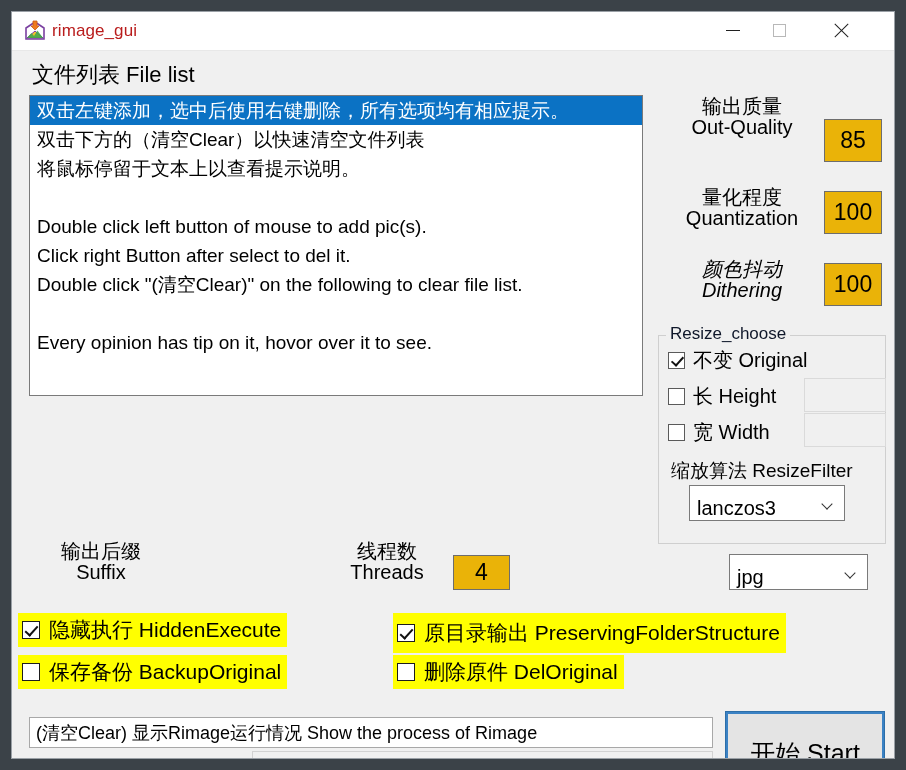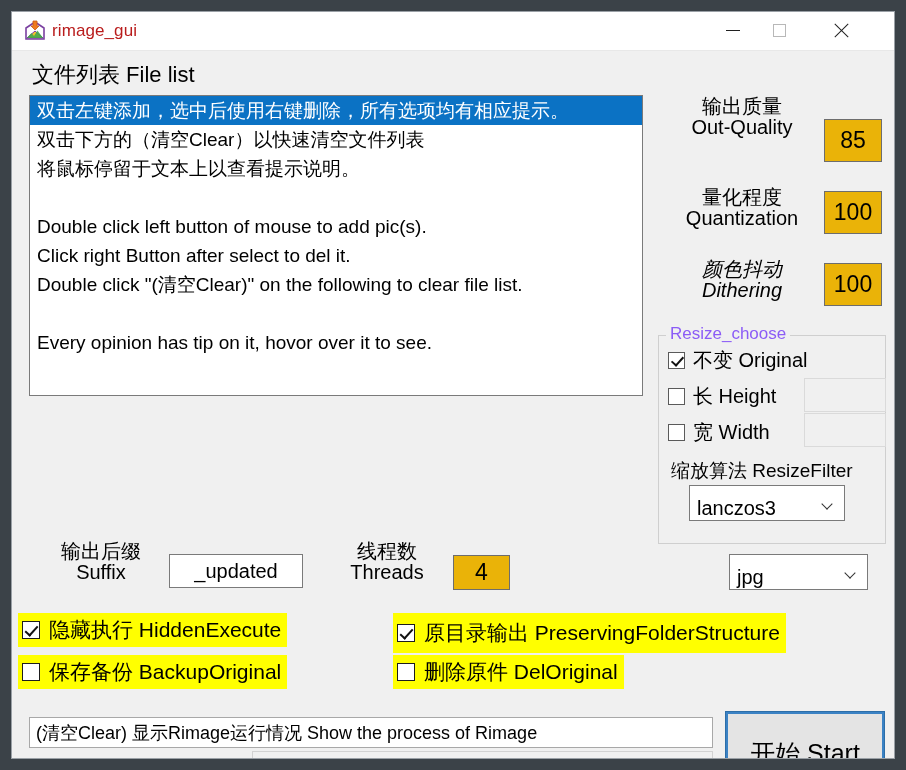--- a/index.html
+++ b/index.html
@@ -157,21 +157,21 @@
     width: 228px; height: 209px;
     border: 1px solid #cfcfcf;
     box-sizing: border-box;
   }
   .groupbox-title {
     position: absolute;
     left: 654px; top: 273px;
     background: #f0f0f0;
     padding: 0 4px;
     font-size: 17px;
-    color: #8b5cf6;
+    color: #0f172a;
   }
 
   .chk {
     position: absolute;
     display: flex;
     align-items: center;
     white-space: nowrap;
   }
   .chk .box {
     width: 17px; height: 17px;
@@ -410,21 +410,20 @@
 
       <div class="combo" style="left:677px; top:434px; width:156px; height:36px;">
         <span>lanczos3</span>
         <span class="arrow"></span>
       </div>
 
       <div class="param-label" style="left:26px; top:490px; width:126px;">
         <span class="cn">输出后缀</span>
         <span class="en">Suffix</span>
       </div>
-      <div class="textbox" style="left:157px; top:503px; width:134px; height:34px; justify-content:center; padding-left:0;">_updated</div>
 
       <div class="param-label" style="left:316px; top:490px; width:118px;">
         <span class="cn">线程数</span>
         <span class="en">Threads</span>
       </div>
       <div class="numbox" style="left:441px; top:504px; width:57px; height:35px;">4</div>
 
       <div class="combo" style="left:717px; top:503px; width:139px; height:36px;">
         <span>jpg</span>
         <span class="arrow"></span>

